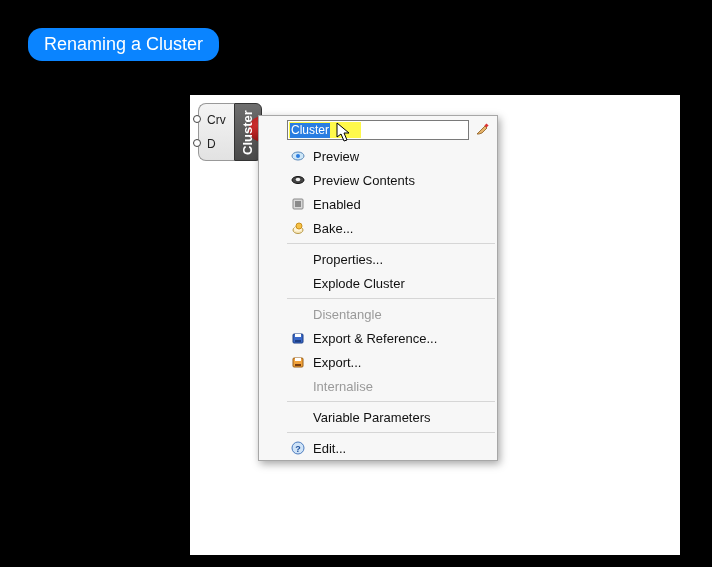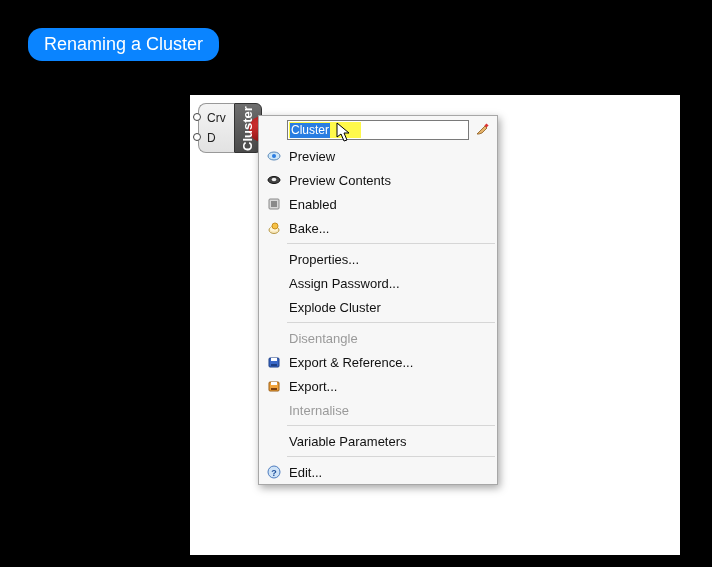--- a/index.html
+++ b/index.html
@@ -28,21 +28,21 @@
       left: 190px;
       width: 490px;
       height: 460px;
       background: #fff;
     }
     .component {
       position: absolute;
       top: 8px;
       left: 8px;
       display: flex;
-      height: 50px;
+      height: 58px;
     }
     .comp-inputs {
       background: linear-gradient(#f4f4f4,#e2e2e2);
       border: 1px solid #999;
       border-right: none;
       border-radius: 8px 0 0 8px;
       padding: 4px 8px;
       display: flex;
       flex-direction: column;
       justify-content: space-around;
@@ -95,20 +95,21 @@
       width: 240px;
       background: #f7f7f7;
       border: 1px solid #a7a7a7;
       box-shadow: 2px 3px 8px rgba(0,0,0,0.35);
     }
     .ctx-row {
       display: flex;
       align-items: center;
       min-height: 24px;
       padding: 2px 8px 2px 4px;
+      margin-left: 24px;
     }
     .ctx-icon {
       width: 22px;
       height: 18px;
       display: flex;
       align-items: center;
       justify-content: center;
       flex-shrink: 0;
     }
     .ctx-label { color: #111; padding-left: 4px; }
@@ -244,24 +245,20 @@
     </div>
 
     <div class="ctx-sep"></div>
 
 
     <div class="ctx-row">
       <span class="ctx-icon"></span>
       <span class="ctx-label">Properties...</span>
     </div>
 
-    <div class="ctx-row">
-      <span class="ctx-icon"></span>
-      <span class="ctx-label">Assign Password...</span>
-    </div>
 
     <div class="ctx-row">
       <span class="ctx-icon"></span>
       <span class="ctx-label">Explode Cluster</span>
     </div>
 
     <div class="ctx-sep"></div>
 
     <div class="ctx-row">
       <span class="ctx-icon"></span>

